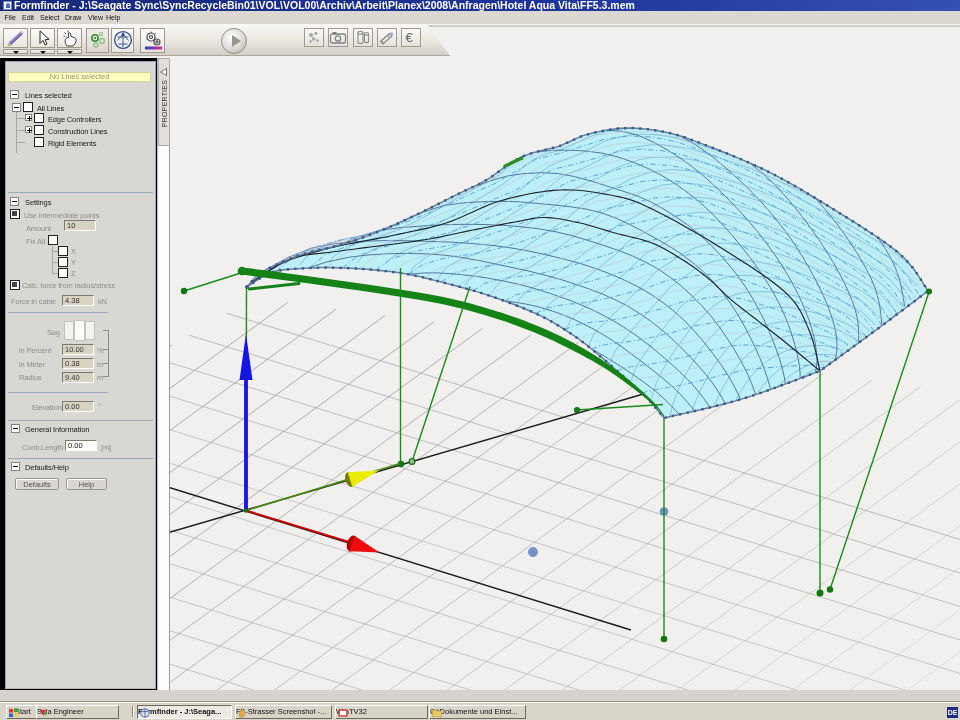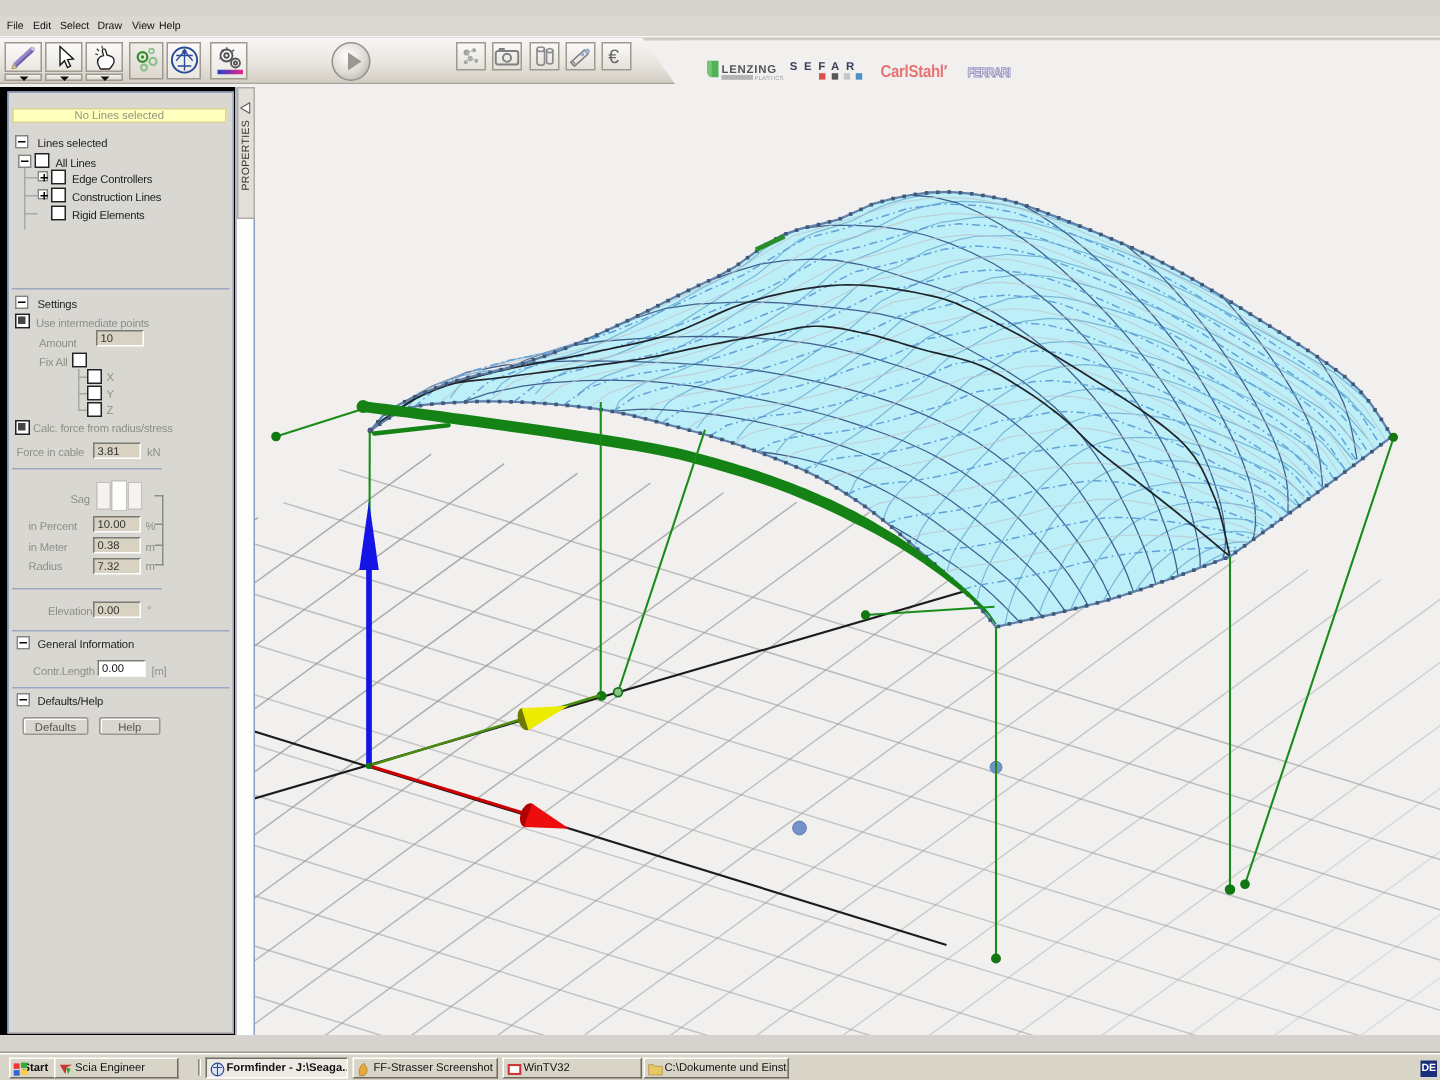--- a/index.html
+++ b/index.html
@@ -52,21 +52,21 @@
 #proptab { left:158px; top:58px; width:12px; z-index:4; height:88px; background:#e2dfd9; border:1px solid #b0ada6; font-size:7px; color:#333; }
 #proptab .vtxt { position:absolute; left:1.5px; top:68px; transform:rotate(-90deg); transform-origin:0 0; letter-spacing:0.2px; white-space:nowrap; }
 #proptri { left:159.5px; top:68px; z-index:5; width:7px; height:8px; }
 
 
 #canvas { left:161px; top:58px; width:799px; height:632px; background:#f1f0ef; z-index:1; }
 #canvwhite { left:157px; top:58px; width:13px; height:632px; background:#fdfdfd; border-left:1px solid #b8b8c8; border-right:1px solid #8ba0c0; z-index:3; }
 
 
 #taskbar { left:0; top:702px; width:960px; height:18px; background:#d8d4c8; border-top:1px solid #fff; box-shadow:0 -1px 0 #9c988c; }
-.task { position:absolute; top:2px; height:14px; background:#d8d4c8; border:1px solid; border-color:#fff #6e6a60 #6e6a60 #fff; font-size:7.5px; line-height:12px; color:#111; padding-left:13px; white-space:nowrap; overflow:hidden; }
+.task { position:absolute; top:2px; height:14px; background:#d8d4c8; border:1px solid; border-color:#fff #6e6a60 #6e6a60 #fff; font-size:7.5px; line-height:12px; color:#111; white-space:nowrap; overflow:hidden; }
 .task.active { background:#eceae2; border-color:#6e6a60 #fff #fff #6e6a60; font-weight:bold; }
 .ticon16 { position:absolute; left:1.5px; top:1.5px; width:10px; height:10px; }
 #detag { position:absolute; right:2px; top:4px; width:11px; height:11px; background:#1a2d7a; color:#fff; font-size:7px; font-weight:bold; text-align:center; line-height:11px; }
 </style></head>
 <body>
 <div id="app">
 
   <div id="canvwhite" class="abs"></div>
   <div id="canvas" class="abs"><svg xmlns="http://www.w3.org/2000/svg" width="799" height="632" viewBox="0 0 799 632">
         <rect width="799" height="632" fill="#f1f0ef"></rect>
@@ -422,20 +422,24 @@
           <path d="M191.3 428.8 L218 412.5 L186.7 414.2 Z" fill="#ecec00"></path>
           <line x1="85" y1="452.5" x2="188" y2="484" stroke="#cc0000" stroke-width="2"></line>
           <ellipse cx="191" cy="485.5" rx="5" ry="8.2" transform="rotate(18.1 191 485.5)" fill="#b00000"></ellipse>
           <path d="M188.4 493.3 L218.5 494.5 L193.6 477.7 Z" fill="#ee0d0d"></path>
           <line x1="85" y1="452.5" x2="85" y2="322" stroke="#1414e6" stroke-width="3.8"></line>
           <path d="M85 276 L78.5 322 L91.5 322 Z" fill="#1414e6"></path>
           <circle cx="85" cy="452.5" r="2.2" fill="#117711"></circle>
         </g>
       </svg></div>
 
+  <div id="title" class="abs">
+      <div id="ticon"></div>
+      <span class="txt">Formfinder - J:\Seagate Sync\SyncRecycleBin01\VOL\VOL00\Archiv\Arbeit\Planex\2008\Anfragen\Hotel Aqua Vita\FF5.3.mem</span>
+    </div>
 
   <div id="menubar" class="abs">
     <span style="left:4.5px">File</span>
       <span style="left:22px">Edit</span>
       <span style="left:40px">Select</span>
       <span style="left:65px">Draw</span>
       <span style="left:88px">View</span>
       <span style="left:106px">Help</span>
   </div>
 
@@ -531,42 +535,20 @@
     <div class="tsm" style="left:377px"><svg width="18" height="17" viewBox="0 0 18 17">
           <path d="M2.5 12.5 L11.5 4.5 L14 7 L5 15 Z" fill="none" stroke="#808080" stroke-width="1.1"></path>
           <circle cx="13.5" cy="5" r="1.7" fill="#9ab0cc"></circle>
           <circle cx="10.3" cy="7.3" r="1.3" fill="#9ab0cc"></circle>
           <path d="M3.5 11.5 l2 2" stroke="#808080" stroke-width="0.8"></path>
         </svg></div>
     <div class="tsm" style="left:401px"><svg width="18" height="17" viewBox="0 0 18 17">
           <text x="3.5" y="13" font-size="13" fill="#666" font-family="Liberation Sans">€</text>
         </svg></div>
 
-    <div id="logos">
-
-      <svg class="abs" style="left:16px; top:13px" width="64" height="14" viewBox="0 0 64 14">
-        <path d="M0.5 0.5 L8 0.5 L8 11.5 L4 11.5 C1.5 11.5 0.5 9.5 0.5 7.5 Z" fill="#52b157"></path>
-        <path d="M0.5 0.5 L3.5 0.5 L3.5 11.5 C1.5 11.2 0.5 9.5 0.5 7.5 Z" fill="#74c578"></path>
-        <text x="10" y="8.5" font-size="7.6" font-weight="bold" fill="#555" letter-spacing="0.5">LENZING</text>
-        <rect x="10" y="10" width="21" height="3.2" fill="#b4b4b4"></rect>
-        <text x="32" y="13" font-size="4" fill="#a0a0a0">PLASTICS</text>
-      </svg>
-
-      <svg class="abs" style="left:71px; top:12px" width="52" height="15" viewBox="0 0 52 15">
-        <text x="0.5" y="7.5" font-size="7.6" font-weight="bold" fill="#38405c" letter-spacing="4.4">SEFAR</text>
-        <rect x="20" y="9.8" width="4.3" height="4.3" fill="#d9534f"></rect>
-          <rect x="28.5" y="9.8" width="4.3" height="4.3" fill="#585858"></rect>
-          <rect x="36.5" y="9.8" width="4.3" height="4.3" fill="#c6c6c6"></rect>
-          <rect x="44.5" y="9.8" width="4.3" height="4.3" fill="#4a90c4"></rect>
-      </svg>
-
-      <div class="abs" style="left:132px; top:16px; font-size:10px; font-weight:bold; color:#e87272; letter-spacing:-0.2px; transform:scaleY(1.15)">CarlStahl′</div>
-
-      <div class="abs" style="left:190px; top:16px; font-size:9px; font-weight:bold; color:#f8f8fa; letter-spacing:-0.8px; -webkit-text-stroke:0.7px #9a96c2; transform:scale(0.82,1.0); transform-origin:0 0">FERRARI</div>
-    </div>
   </div>
 
   <div id="panel" class="abs">
     <div id="panelin">
       <div class="ybar">No Lines selected</div>
       <div class="boxminus" style="left:4px; top:28px"></div>
       <div class="sechead" style="top:29px">Lines selected</div>
 
       <div class="boxminus" style="left:6px; top:41px"></div>
       <div class="cb" style="left:17px; top:40px"></div>
@@ -609,40 +591,40 @@
         <div class="glbl" style="left:65px; top:185px">X</div>
       <div class="cb" style="left:52px; top:195px"></div>
         <div class="glbl" style="left:65px; top:196px">Y</div>
       <div class="cb" style="left:52px; top:206px"></div>
         <div class="glbl" style="left:65px; top:207px">Z</div>
 
       <div class="cb chk" style="left:4px; top:218px"></div>
       <div class="glbl" style="left:16px; top:219px">Calc. force from radius/stress</div>
 
       <div class="glbl" style="left:5px; top:235px">Force in cable</div>
-      <div class="inp" style="left:56px; top:233px; width:32px">3.81</div>
+      <div class="inp" style="left:56px; top:233px; width:32px">4.38</div>
       <div class="glbl" style="left:92px; top:235px">kN</div>
 
       <div class="sep" style="top:250px; width:100px"></div>
 
       <div class="glbl" style="left:41px; top:266px">Sag</div>
       <div style="position:absolute; left:58px; top:259px; width:10px; height:19px; background:#f4f3f0; border:1px solid #c4c2bc"></div>
       <div style="position:absolute; left:68px; top:258px; width:11px; height:21px; background:#fdfdfc; border:1px solid #c4c2bc"></div>
       <div style="position:absolute; left:79px; top:259px; width:10px; height:19px; background:#f4f3f0; border:1px solid #c4c2bc"></div>
 
       <div class="glbl" style="left:13px; top:284px">in Percent</div>
       <div class="inp" style="left:56px; top:282px; width:32px">10.00</div>
       <div class="glbl" style="left:91px; top:284px">%</div>
 
       <div class="glbl" style="left:13px; top:298px">in Meter</div>
       <div class="inp" style="left:56px; top:296px; width:32px">0.38</div>
       <div class="glbl" style="left:91px; top:298px">m</div>
 
       <div class="glbl" style="left:13px; top:311px">Radius</div>
-      <div class="inp" style="left:56px; top:310px; width:32px">7.32</div>
+      <div class="inp" style="left:56px; top:310px; width:32px">9.40</div>
       <div class="glbl" style="left:91px; top:311px">m</div>
 
       <div class="treeline" style="left:102px; top:268px; width:1px; height:47px; background:#8e8e88"></div>
       <div class="treeline" style="left:97px; top:268px; width:6px; height:1px; background:#8e8e88"></div>
       <div class="treeline" style="left:97px; top:287px; width:6px; height:1px; background:#8e8e88"></div>
       <div class="treeline" style="left:97px; top:301px; width:6px; height:1px; background:#8e8e88"></div>
       <div class="treeline" style="left:97px; top:314px; width:6px; height:1px; background:#8e8e88"></div>
 
       <div class="sep" style="top:330px; width:100px"></div>
 
@@ -668,21 +650,21 @@
   </div>
 
   <div id="proptab" class="abs">
       <div class="vtxt">PROPERTIES</div>
     </div>
   <svg id="proptri" class="abs" width="7" height="8" viewBox="0 0 7 8">
       <path d="M6.5 0.5 L6.5 7.5 L0.5 4 Z" fill="#fff" stroke="#6a675f" stroke-width="0.9"></path>
     </svg>
 
   <div id="taskbar" class="abs">
-    <div class="task" style="left:6px; width:31px; font-weight:bold; padding-left:8px">
+    <div class="task" style="left:6px; width:31px; font-weight:normal; padding-left:8px">
       <svg class="ticon16" viewBox="0 0 11 11">
           <rect x="0" y="1" width="4.5" height="4" fill="#e33"></rect>
           <rect x="5.5" y="0.4" width="4.5" height="4" fill="#3a3"></rect>
           <rect x="0" y="6" width="4.5" height="4" fill="#36c"></rect>
           <rect x="5.5" y="5.4" width="4.5" height="4" fill="#fc3"></rect>
         </svg>Start</div>
     <div class="task" style="left:36px; width:83px">
       <svg class="ticon16" viewBox="0 0 11 11">
           <path d="M1 2 L5 9 L6 4 L10 2 Z" fill="#c33"></path>
           <path d="M5.5 4 L7 9 L9 5 Z" fill="#3a3"></path>

